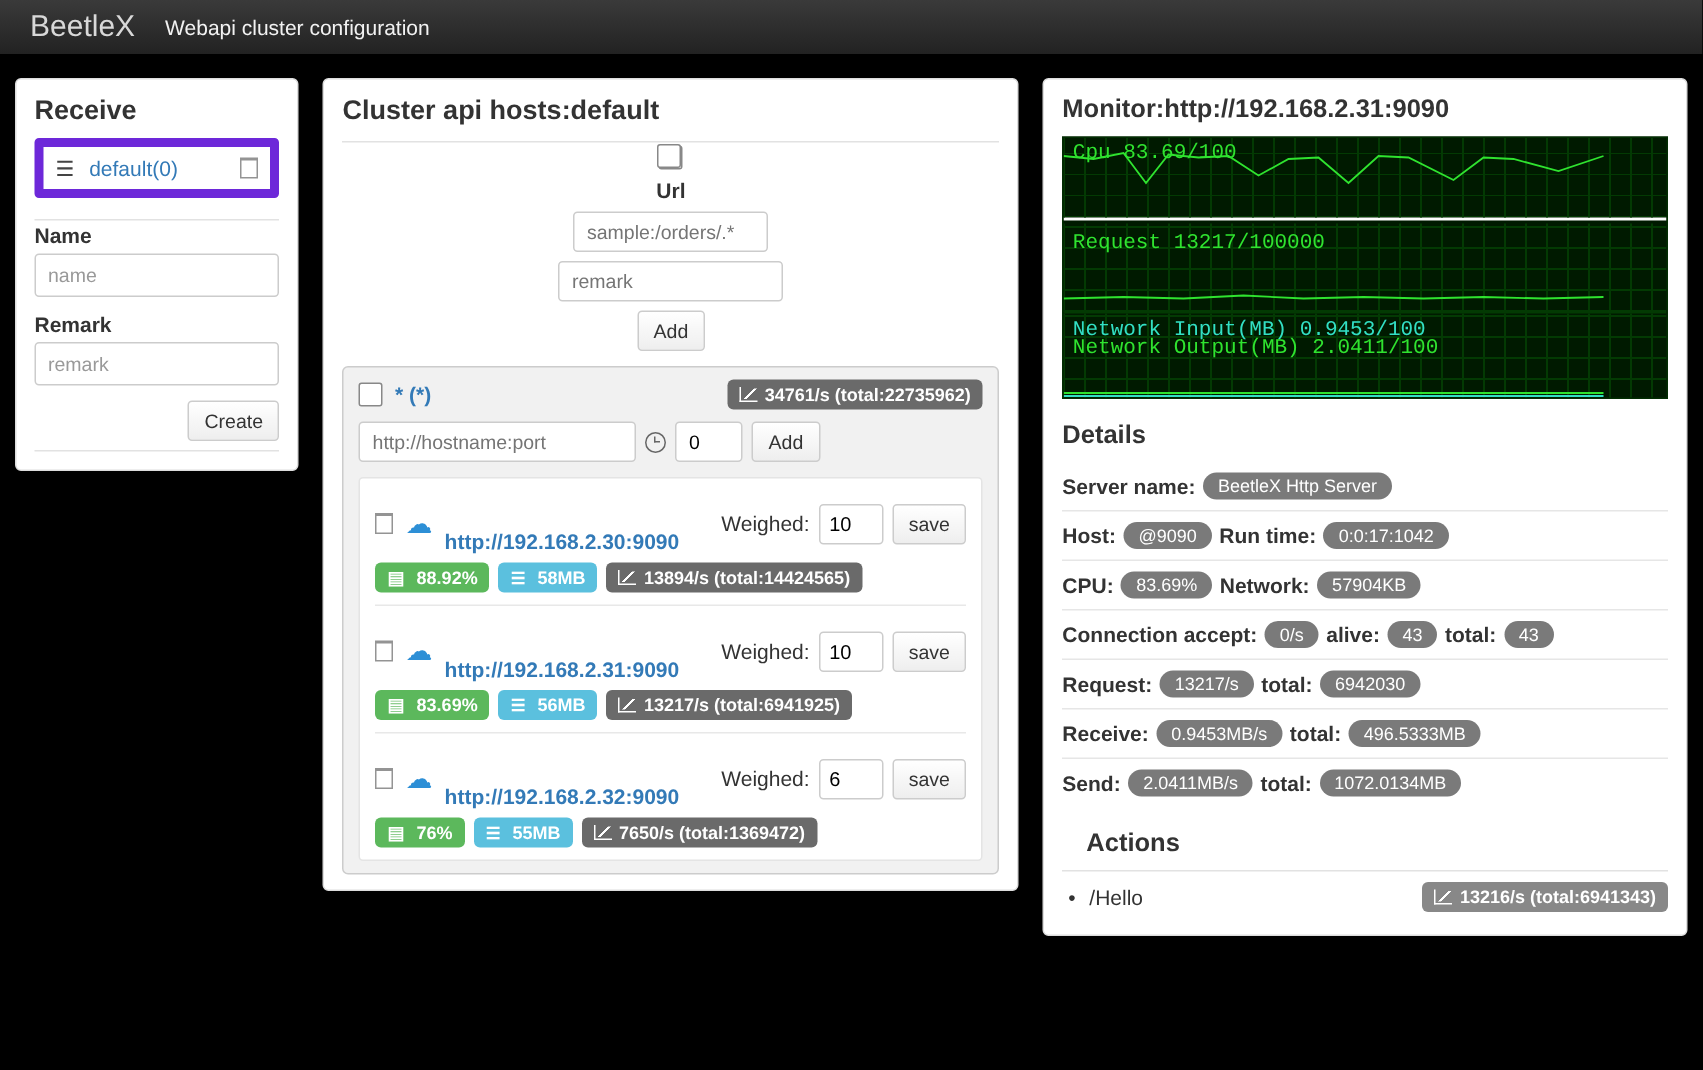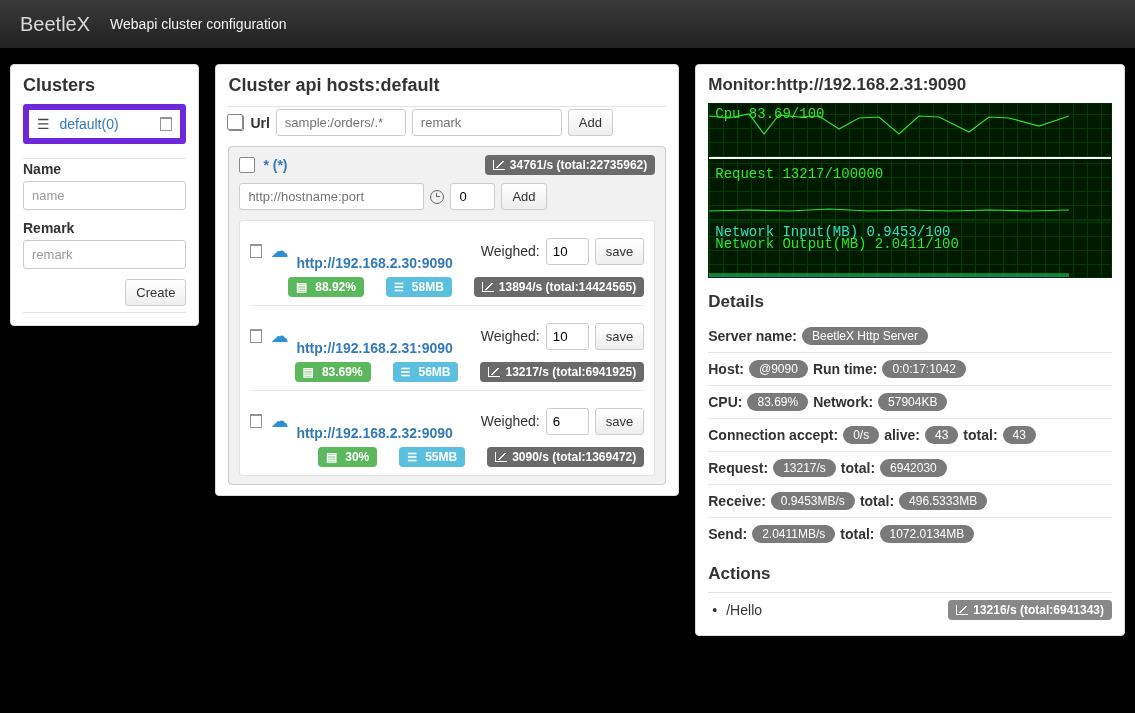--- a/index.html
+++ b/index.html
@@ -10,21 +10,21 @@
     color: #333;
     width: 1135px;
   }
   .navbar {
     background: linear-gradient(to bottom, #3a3a3a, #222);
     color: #999;
     padding: 8px 20px;
     display: flex;
     align-items: center;
     gap: 20px;
-    height: 48px;
+    height: 36px;
   }
   .navbar .brand { color: #d8d8d8; font-size: 20px; }
   .navbar .subtitle { color: #f2f2f2; font-size: 14px; }
   .main {
     display: flex;
     gap: 16px;
     padding: 16px 10px;
     align-items: flex-start;
   }
   .panel {
@@ -66,21 +66,21 @@
     border: 1px solid #ccc; border-radius: 3px;
     padding: 5px 10px; font-size: 13px; cursor: pointer;
     color:#333;
   }
   .btn-right-wrap { text-align: right; }
   .hr { border-top:1px solid #e2e2e2; margin:6px 0 2px; }
   
   .col-mid { width: 490px; }
   .col-mid h2 { font-size: 18px; font-weight: bold; margin-bottom: 10px; }
   .url-row {
-    display: flex; align-items: center; gap: 6px; margin-bottom: 10px;
+    display: flex; align-items: center; gap: 6px; margin-bottom: 10px; flex-direction: column;
   }
   .chk-icon {
     width:16px;height:16px;border:1px solid #888;border-radius:2px;display:inline-block;position:relative;background:#fff;
   }
   .chk-icon.stack::after{content:"";position:absolute;left:-2px;top:-2px;width:14px;height:14px;border:1px solid #888;border-radius:2px;background:#fff;}
   .url-label { font-weight: bold; font-size:14px; }
   .url-row input[type=text]{
     padding:5px 8px;border:1px solid #ccc;border-radius:3px;font-size:13px;
   }
   .url-row .url-input{width:130px;}
@@ -107,21 +107,21 @@
   .clock-icon::after{content:"";position:absolute;left:5px;top:5px;width:4px;height:1px;background:#666;}
   .host-list{background:#fff;border:1px solid #e4e4e4;border-radius:3px;padding:0 10px;}
   .host-row{padding:10px 0 8px;border-bottom:1px solid #e8e8e8;}
   .host-row:last-child{border-bottom:none;}
   .host-top{display:flex;align-items:center;justify-content:space-between;}
   .host-left{display:flex;align-items:center;gap:8px;}
   .host-link{color:#337ab7;font-weight:bold;text-decoration:none;margin-top:24px;}
   .host-right{display:flex;align-items:center;gap:6px;}
   .host-right .wlabel{font-size:14px;}
   .host-right input{width:43px;padding:5px 6px;border:1px solid #ccc;border-radius:3px;}
-  .host-badges{display:flex;justify-content:flex-end;gap:22px;margin-top:6px;}
+  .host-badges{display:flex;justify-content:flex-start;gap:6px;margin-top:6px;}
   .cloud-icon{font-size:18px;color:#2d8fd6;}
   .chip-icon::before{content:"▤";font-size:12px;margin-right:3px;}
   .mem-icon::before{content:"☰";font-size:11px;margin-right:3px;}
   .chart-icon{display:inline-block;width:12px;height:10px;border-left:1.5px solid #fff;border-bottom:1.5px solid #fff;position:relative;}
   .chart-icon::after{content:"";position:absolute;left:1px;bottom:1px;width:10px;height:7px;background:
     linear-gradient(135deg,transparent 45%,#fff 45%,#fff 55%,transparent 55%);}
   
   .col-right{width:454px;}
   .col-right h2{font-size:17px;font-weight:bold;margin-bottom:8px;}
   .monitor-box{
@@ -140,38 +140,38 @@
   .mon-cpu{color:#2fe32f;left:6px;top:2px;}
   .mon-req{color:#2fe32f;left:6px;top:62px;}
   .mon-ni{color:#32e0c4;left:6px;top:120px;}
   .mon-no{color:#2fe32f;left:6px;top:132px;}
   .mon-line{position:absolute;stroke:#2fe32f;fill:none;}
   .details-list{font-size:14px;}
   .details-list .drow{padding:7px 0;border-bottom:1px solid #e6e6e6;display:flex;flex-wrap:wrap;align-items:center;gap:5px;}
   .details-list .drow:last-child{border-bottom:none;}
   .details-list strong{font-weight:bold;}
   .pill{background:#7a7a7a;color:#ffffff;border-radius:10px;padding:2px 10px;font-size:12px;font-weight:normal;}
-  .actions h2{margin:14px 0 8px;}
+  .actions h2{margin:14px 16px 8px;}
   .action-row{display:flex;justify-content:space-between;align-items:center;padding:5px 0 5px 18px;font-size:14px;position:relative;}
   .action-row::before{content:"•";position:absolute;left:4px;color:#333;}
   .action-row .stats-badge{background:#888;}
 </style>
 </head>
 <body>
 
 <div class="navbar">
   <span class="brand">BeetleX</span>
   <span class="subtitle">Webapi cluster configuration</span>
 </div>
 
 <div class="main">
 
   <div class="panel col-left">
     <div class="panel-body">
-      <h2>Clusters</h2>
+      <h2>Receive</h2>
       <div class="cluster-list">
         <span>
           <span class="list-icon">☰</span>
           <a href="#">default(0)</a>
         </span>
         <span class="trash-icon"></span>
       </div>
       <div class="hr"></div>
       <label class="form-label">Name</label>
       <input class="form-control" type="text" placeholder="name" style="">
@@ -269,25 +269,25 @@
                 <span class="cloud-icon">☁</span>
                 <a href="#" class="host-link">http://192.168.2.32:9090</a>
               </div>
               <div class="host-right">
                 <span class="wlabel">Weighed:</span>
                 <input type="text" value="6" style="">
                 <button class="btn">save</button>
               </div>
             </div>
             <div class="host-badges">
-              <span class="stats-badge badge-green chip-icon">30%</span>
+              <span class="stats-badge badge-green chip-icon">76%</span>
               <span class="stats-badge badge-blue mem-icon">55MB</span>
               <span class="stats-badge">
                   <span class="chart-icon"></span>
-                  <span>3090/s (total:1369472)</span>
+                  <span>7650/s (total:1369472)</span>
                 </span>
             </div>
           </div>
         </div>
       </div>
     </div>
   </div>
 
   <div class="panel col-right">
     <div class="panel-body">

